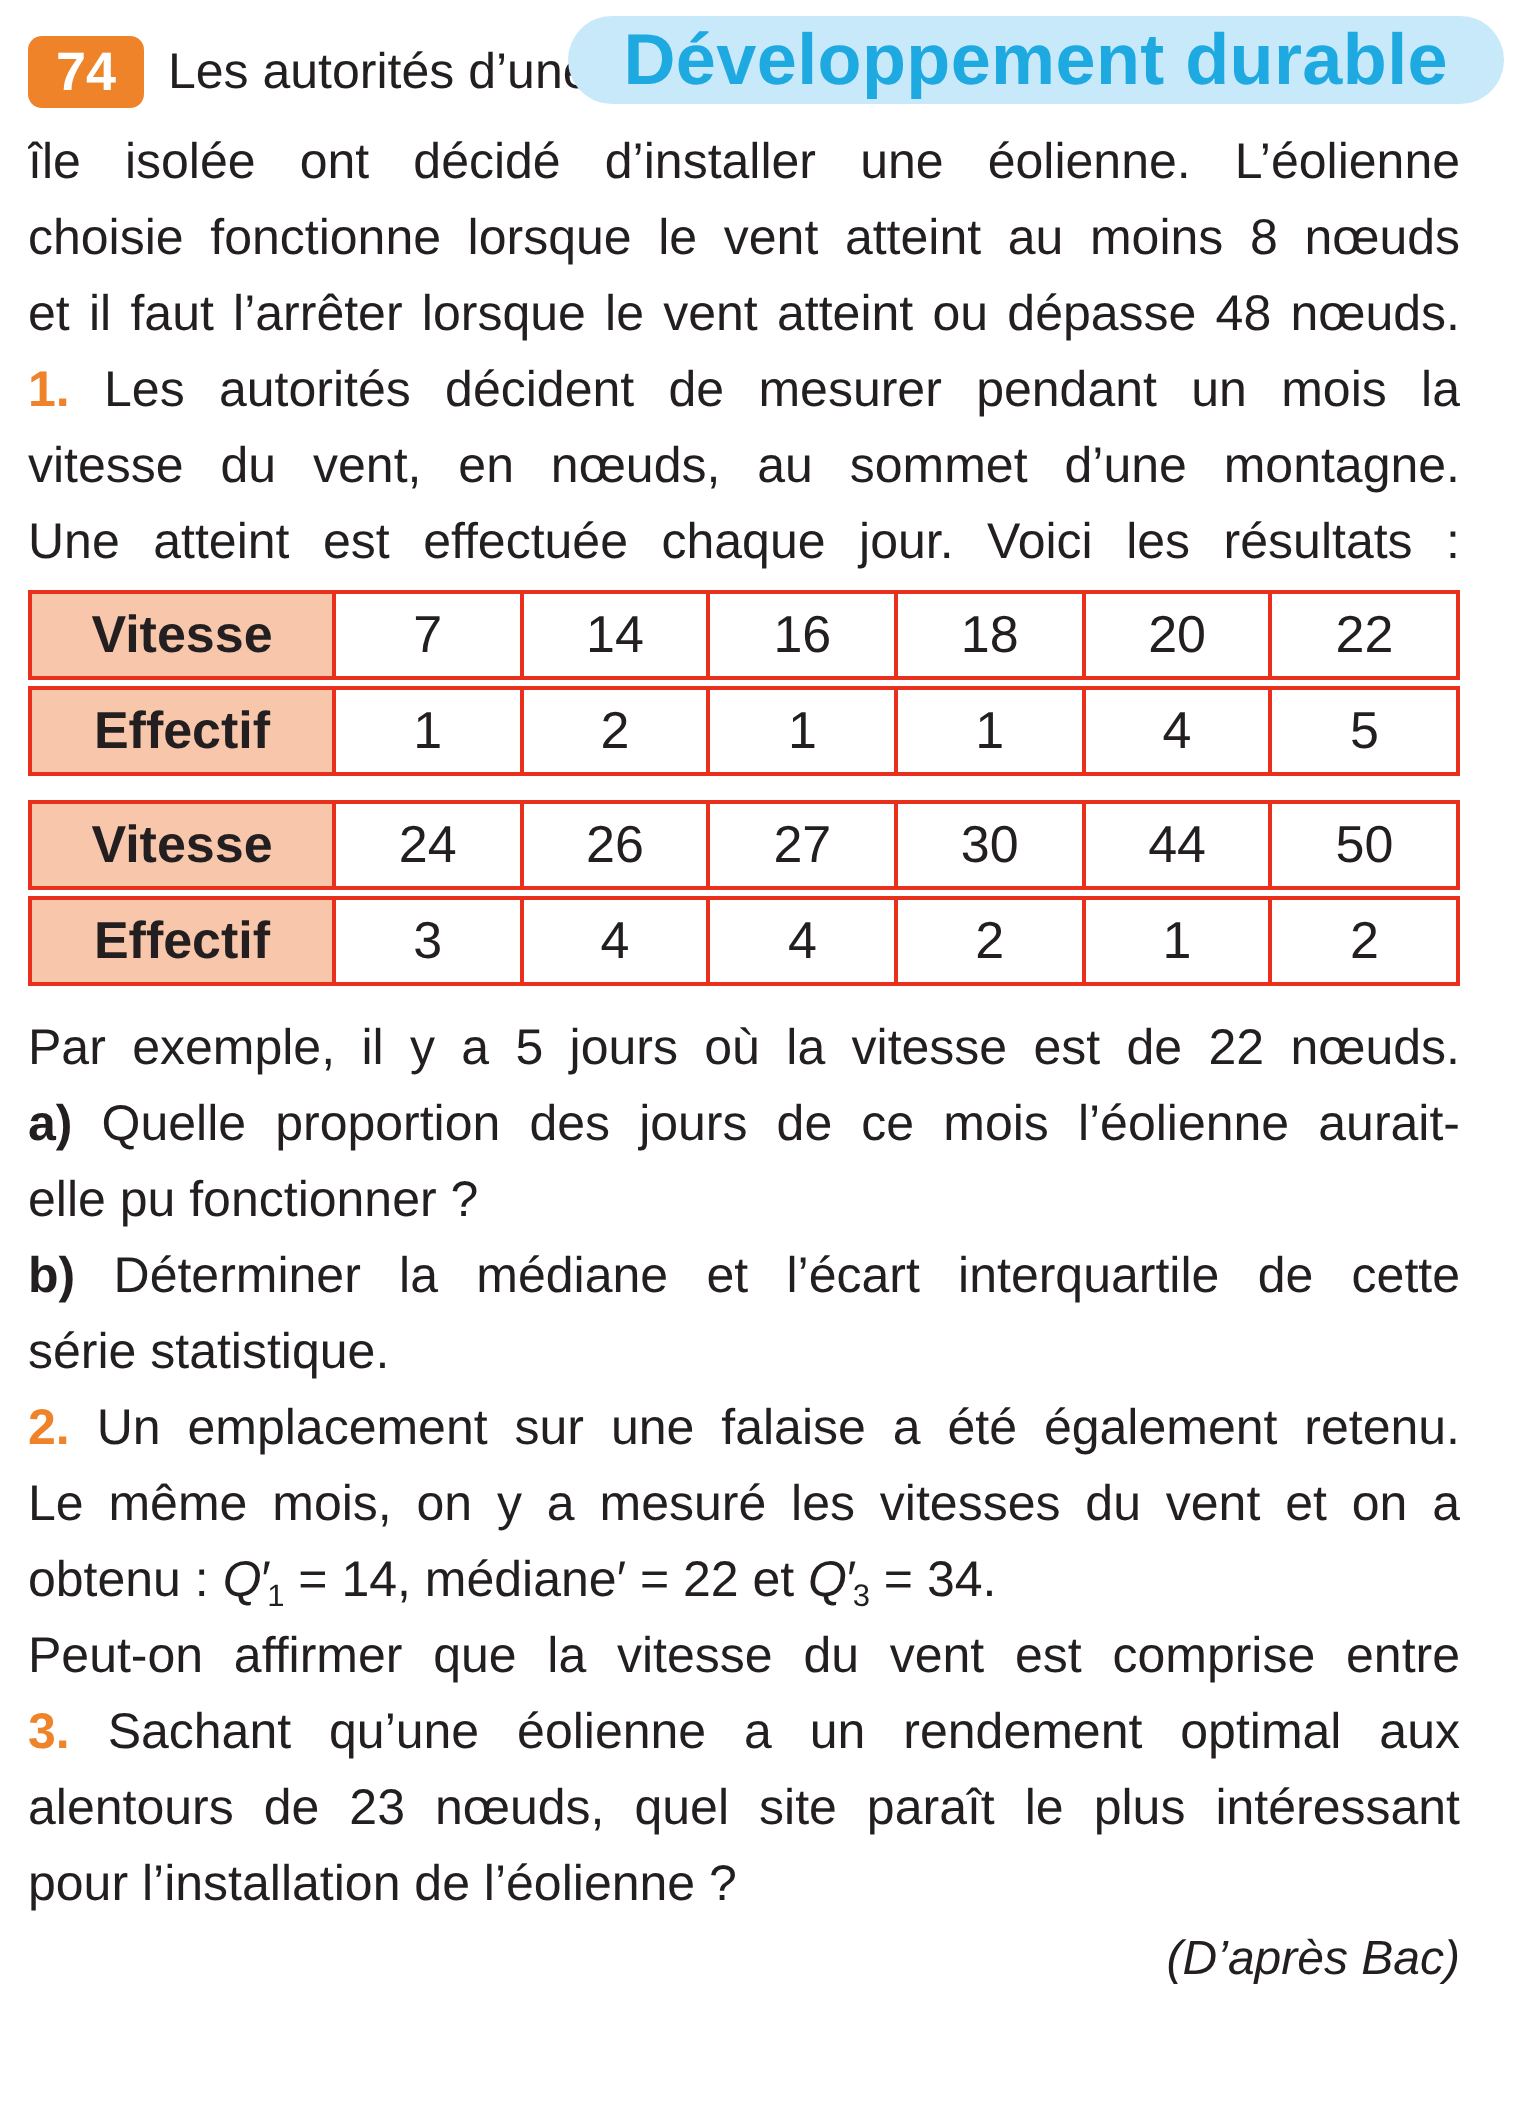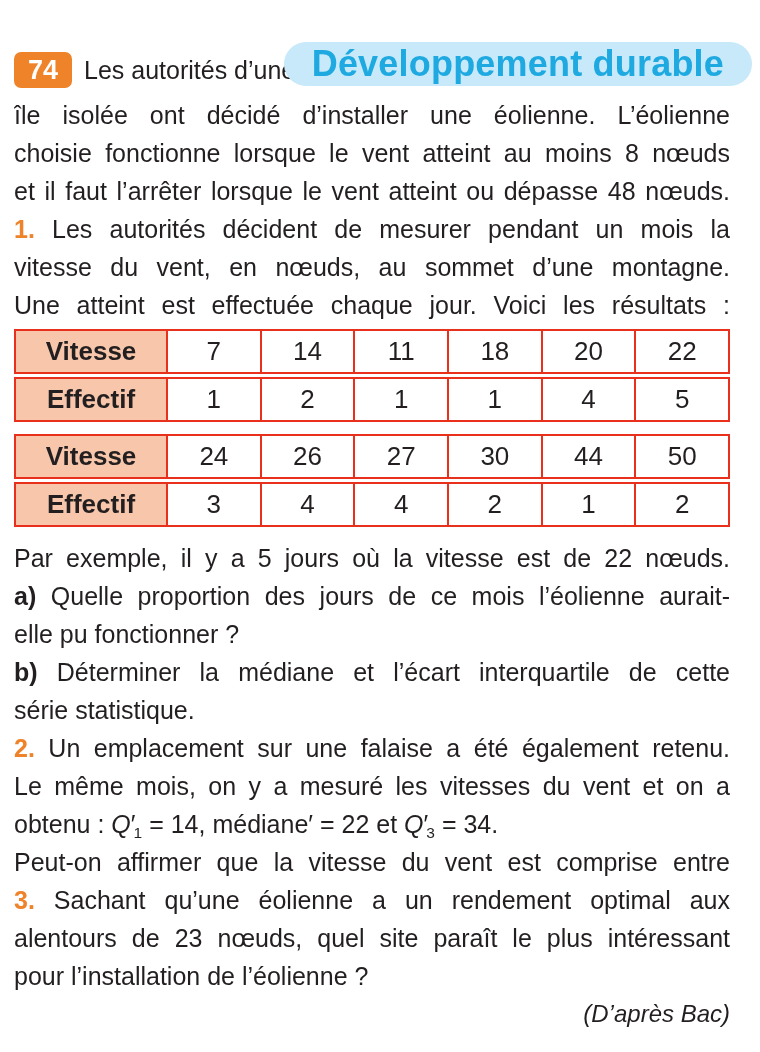--- a/index.html
+++ b/index.html
@@ -2,21 +2,21 @@
 <html><head>
 <meta charset="utf-8">
 <style>
   html,body{margin:0;padding:0;background:#ffffff;}
   body{
     width:760px;height:1052px;overflow:hidden;
     font-family:"Liberation Sans",sans-serif;
     color:#231f20;
     -webkit-font-smoothing:antialiased;
   }
-  .page{position:relative;padding:14px 30px 0 14px;width:716px;margin-top:34px;}
+  .page{position:relative;padding:14px 30px 0 14px;width:716px;}
 
   
   .head{position:relative;height:44px;display:flex;align-items:center;margin-bottom:4px;}
   .badge{
     display:inline-flex;align-items:center;justify-content:center;
     width:58px;height:36px;border-radius:7px;
     background:#ef8329;color:#ffffff;font-weight:700;font-size:27px;
     margin-right:12px;flex:0 0 auto;
   }
   .head-text{font-size:25px;}
@@ -77,21 +77,21 @@
       <div class="line j"><span>vitesse du vent, en nœuds, au sommet d’une montagne.</span></div>
       <div class="line j"><span>Une atteint est effectuée chaque jour. Voici les résultats :</span></div>
     </div>
 
   <div class="tables">
       <div class="ftable">
         <div class="frow">
           <div class="fcell fhead">Vitesse</div>
           <div class="fcell">7</div>
           <div class="fcell">14</div>
-          <div class="fcell">11</div>
+          <div class="fcell">16</div>
           <div class="fcell">18</div>
           <div class="fcell">20</div>
           <div class="fcell">22</div>
         </div>
         <div class="frow">
           <div class="fcell fhead">Effectif</div>
           <div class="fcell">1</div>
           <div class="fcell">2</div>
           <div class="fcell">1</div>
           <div class="fcell">1</div>

